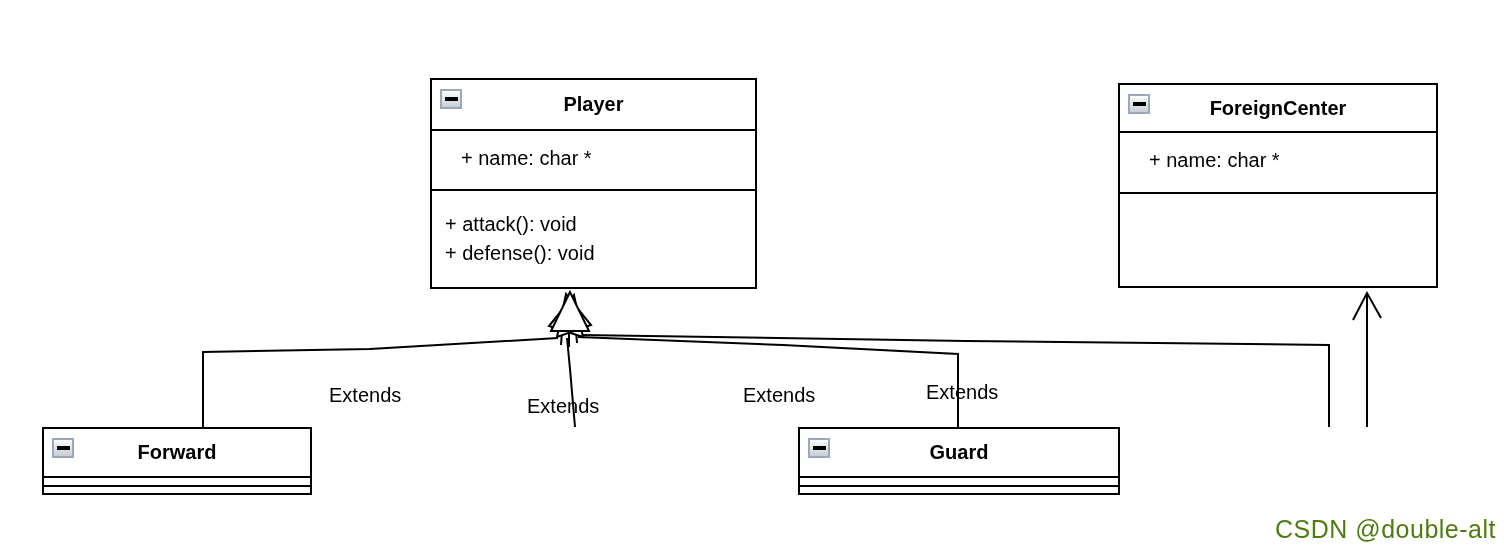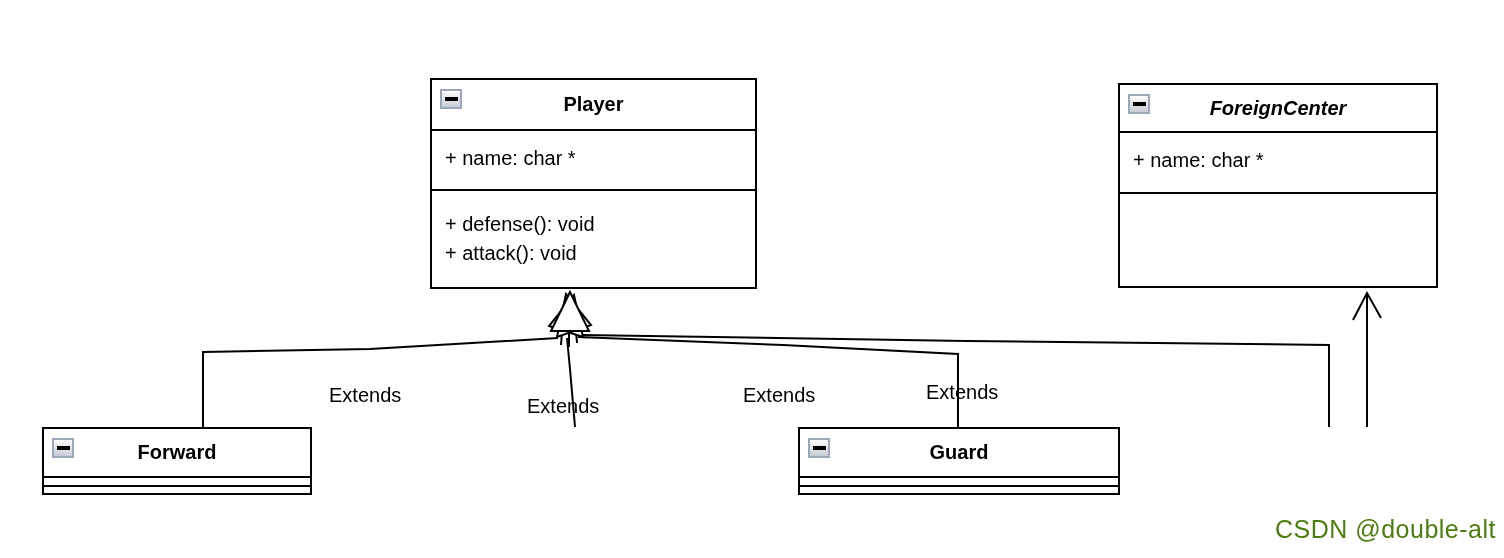--- a/index.html
+++ b/index.html
@@ -46,40 +46,40 @@
     background:linear-gradient(180deg,#fdfdfd 0%,#dfe3e8 55%,#c7cdd6 100%);
     display:flex; align-items:center; justify-content:center;
     cursor:pointer;
   }
   .minus-bar { width:13px; height:4px; background:#000000; }
 
   .uml-attrs {
     border-bottom:2px solid #000000;
     font-size:20px;
     color:#000000;
-    padding:13px 0 0 13px;
+    padding:13px 0 0 29px;
     flex:0 0 auto;
     overflow:hidden;
   }
   .uml-methods {
     font-size:20px;
     color:#000000;
     padding:19px 0 0 13px;
     flex:1 1 auto;
     overflow:hidden;
   }
   .uml-member { line-height:29px; white-space:pre; }
 
   
   #cls-player   { left:430px; top:78px;  width:327px; height:211px; }
   #cls-player .uml-title { height:51px; }
   #cls-player .uml-attrs { height:60px; }
 
   #cls-foreigncenter { left:1118px; top:83px; width:320px; height:205px; }
-  #cls-foreigncenter .uml-title { height:48px;font-style:italic; }
+  #cls-foreigncenter .uml-title { height:48px; }
   #cls-foreigncenter .uml-attrs { height:61px; }
 
   
   .uml-class.small .uml-title  { height:49px; }
   .uml-class.small .uml-attrs  { height:9px; padding:0; }
   .uml-class.small .uml-methods{ padding:0; }
   #cls-forward    { left:42px;   top:427px; width:270px; height:68px; }
   #cls-center     { left:413px;  top:427px; width:322px; height:68px; }
   #cls-guard      { left:798px;  top:427px; width:322px; height:68px; }
   #cls-translator { left:1168px; top:427px; width:321px; height:68px; }
@@ -139,22 +139,22 @@
     <div class="uml-title">
       <span class="collapse-btn">
           <span class="minus-bar"></span>
         </span>
       <span>Player</span>
     </div>
     <div class="uml-attrs">
       <div class="uml-member">+ name: char *</div>
     </div>
     <div class="uml-methods">
+      <div class="uml-member">+ attack(): void</div>
       <div class="uml-member">+ defense(): void</div>
-      <div class="uml-member">+ attack(): void</div>
     </div>
   </div>
 
   <div class="uml-class" id="cls-foreigncenter">
     <div class="uml-title">
       <span class="collapse-btn">
           <span class="minus-bar"></span>
         </span>
       <span>ForeignCenter</span>
     </div>

